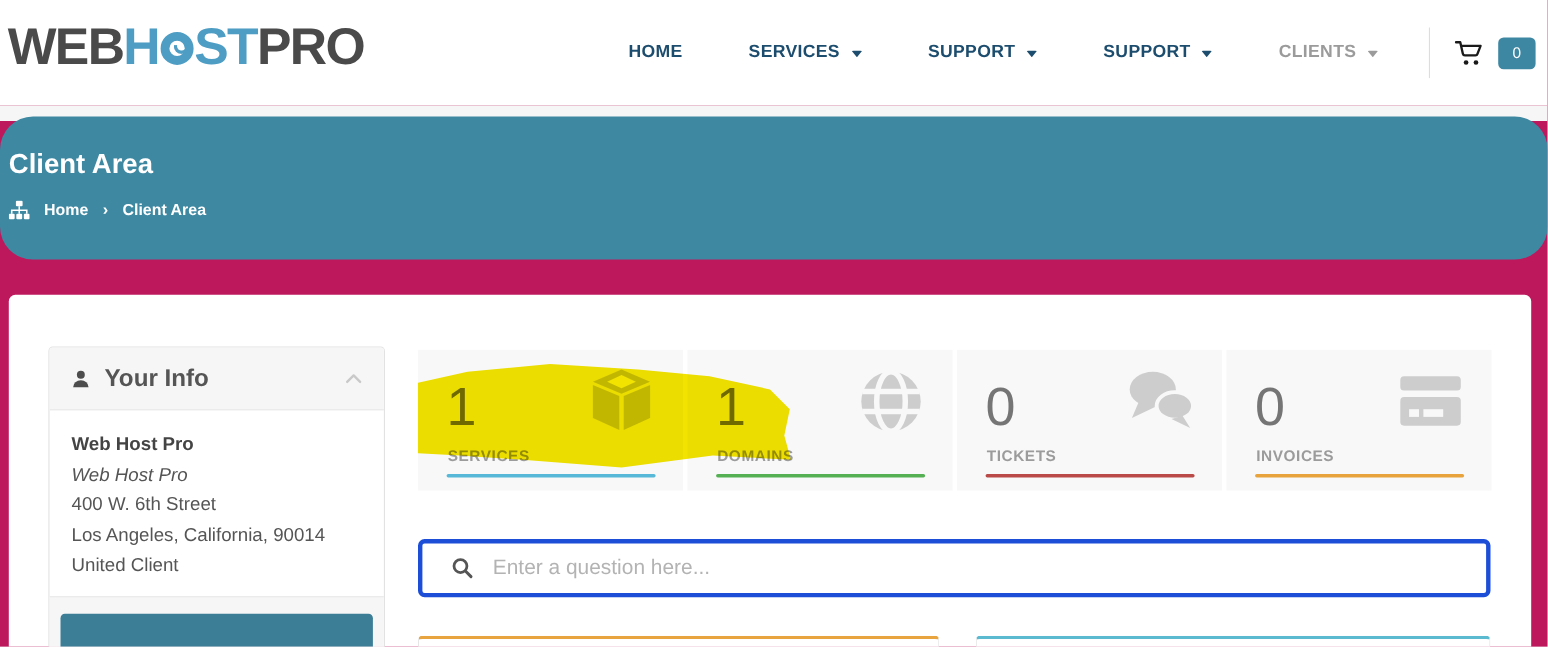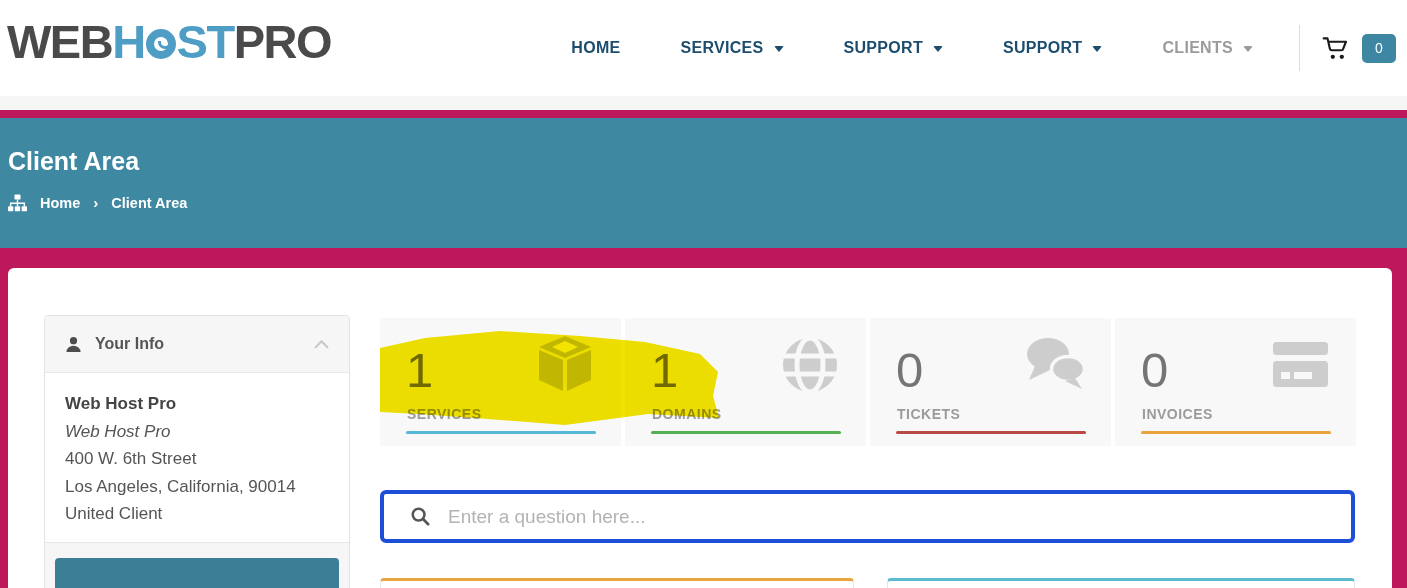--- a/index.html
+++ b/index.html
@@ -18,33 +18,33 @@
   .nav-item.muted { color:#9b9b9b; }
   .caret { width:0; height:0; border-left:5px solid transparent; border-right:5px solid transparent; border-top:6px solid currentColor; border-radius:2px; margin-top:2px; }
   .nav-right { display:flex; align-items:center; margin-left:-14px; }
   .nav-divider { width:1px; height:46px; background:#ddd; margin-right:22px; }
   .cart { width:27px; height:27px; margin-right:13px; cursor:pointer; }
   .cart-badge { min-width:34px; height:29px; background:#3e87a3; border-radius:5px; color:#fff; font-size:14px; display:flex; align-items:center; justify-content:center; cursor:pointer; }
 
   .subnav-strip { position:absolute; left:0; top:96px; width:1407px; height:14px; background:#f6f6f6; }
 
   
-  .band { position:absolute; left:0; top:118px; width:1407px; height:130px; background:#3e88a2; }
+  .band { position:absolute; left:0; top:106px; width:1407px; height:130px; background:#3e88a2;border-radius:30px; }
   .band-title { position:absolute; left:8px; top:29px; color:#ffffff; font-size:25px; font-weight:bold; }
   .breadcrumb { position:absolute; left:8px; top:76px; display:flex; align-items:center; gap:13px; color:#fff; font-size:14.5px; font-weight:bold; }
   .crumb-sep { font-size:15px; font-weight:bold; position:relative; top:-1px; }
   .crumb { cursor:pointer; }
 
   
   .card { position:absolute; left:8px; top:268px; width:1384px; height:330px; background:#ffffff; border-radius:6px 6px 0 0; }
 
   
   .info-panel { position:absolute; left:36px; top:47px; width:306px; height:400px; background:#fff; border:1px solid #e2e2e2; border-radius:4px; overflow:hidden; }
   .info-head { height:57px; background:#f6f6f6; border-bottom:1px solid #e8e8e8; display:flex; align-items:center; padding:0 20px; gap:13px; cursor:pointer; }
-  .info-head-title { font-size:16px; font-weight:bold; color:#555; flex:1; }
+  .info-head-title { font-size:22px; font-weight:bold; color:#555; flex:1; }
   .info-body { padding:17px 20px 14px 20px; font-size:17px; color:#555; line-height:27.5px; }
   .info-name { font-weight:bold; color:#444; }
   .info-company { font-style:italic; }
   .info-foot { background:#f6f6f6; border-top:1px solid #e8e8e8; padding:15px 10px; }
   .update-btn { width:100%; height:42px; background:#3d7e97; border:none; border-radius:4px; color:#fff; font-size:15px; font-weight:bold; font-family:inherit; display:flex; align-items:center; justify-content:center; gap:9px; cursor:pointer; }
 
   
   .tiles { position:absolute; left:372px; top:50px; width:976px; height:128px; display:flex; gap:4px; }
   .tile { flex:1; background:#f8f8f8; position:relative; cursor:pointer; }
   .tile-value { position:absolute; left:26px; top:28px; font-size:49px; color:#757575; line-height:1; }

